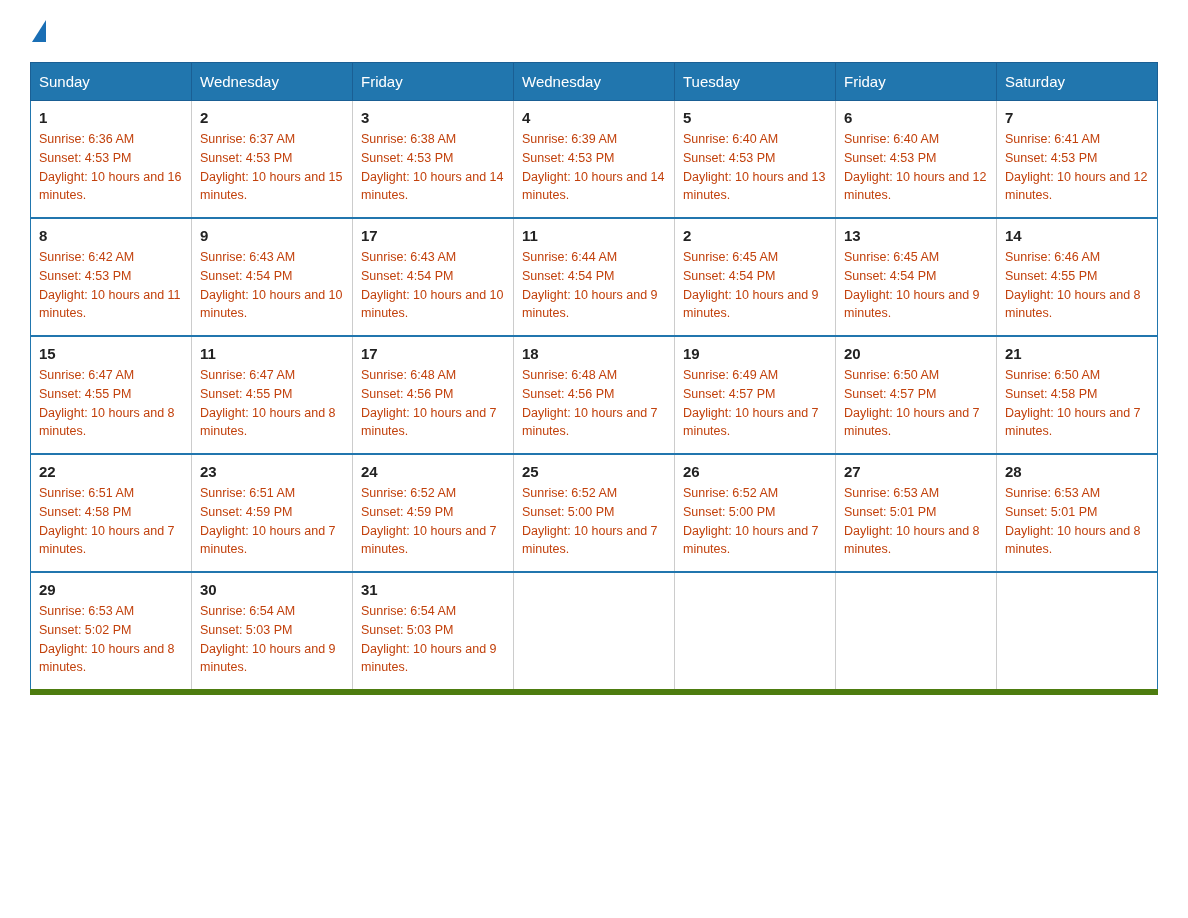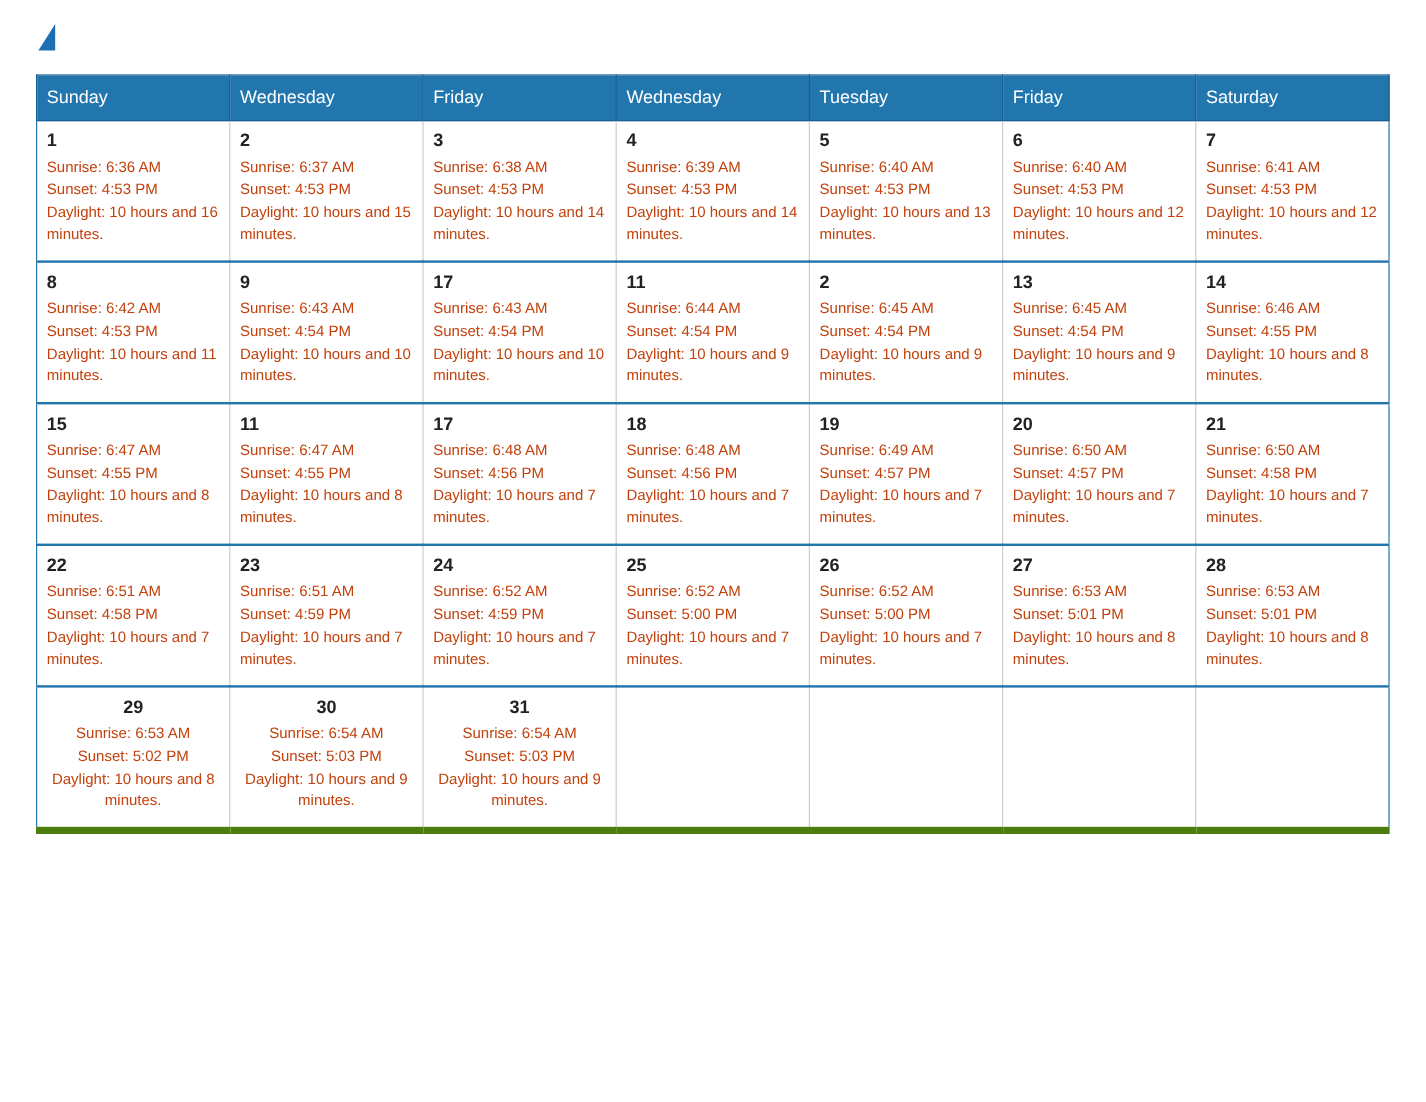--- a/index.html
+++ b/index.html
@@ -93,21 +93,20 @@
     .day-info {
       font-size: 12.5px;
       color: #c2410c;
       line-height: 1.5;
     }
     .empty-cell {
       background: #fff;
     }
     .last-row td {
       border-bottom: 6px solid #4d7c0f;
-      text-align: center;
     }
   </style>
 </head>
 <body>
 
 <div class="header-section">
   <div class="logo-container">
     <div class="logo-text">
       <span class="logo-general"></span>
       <div class="logo-triangle"></div>

